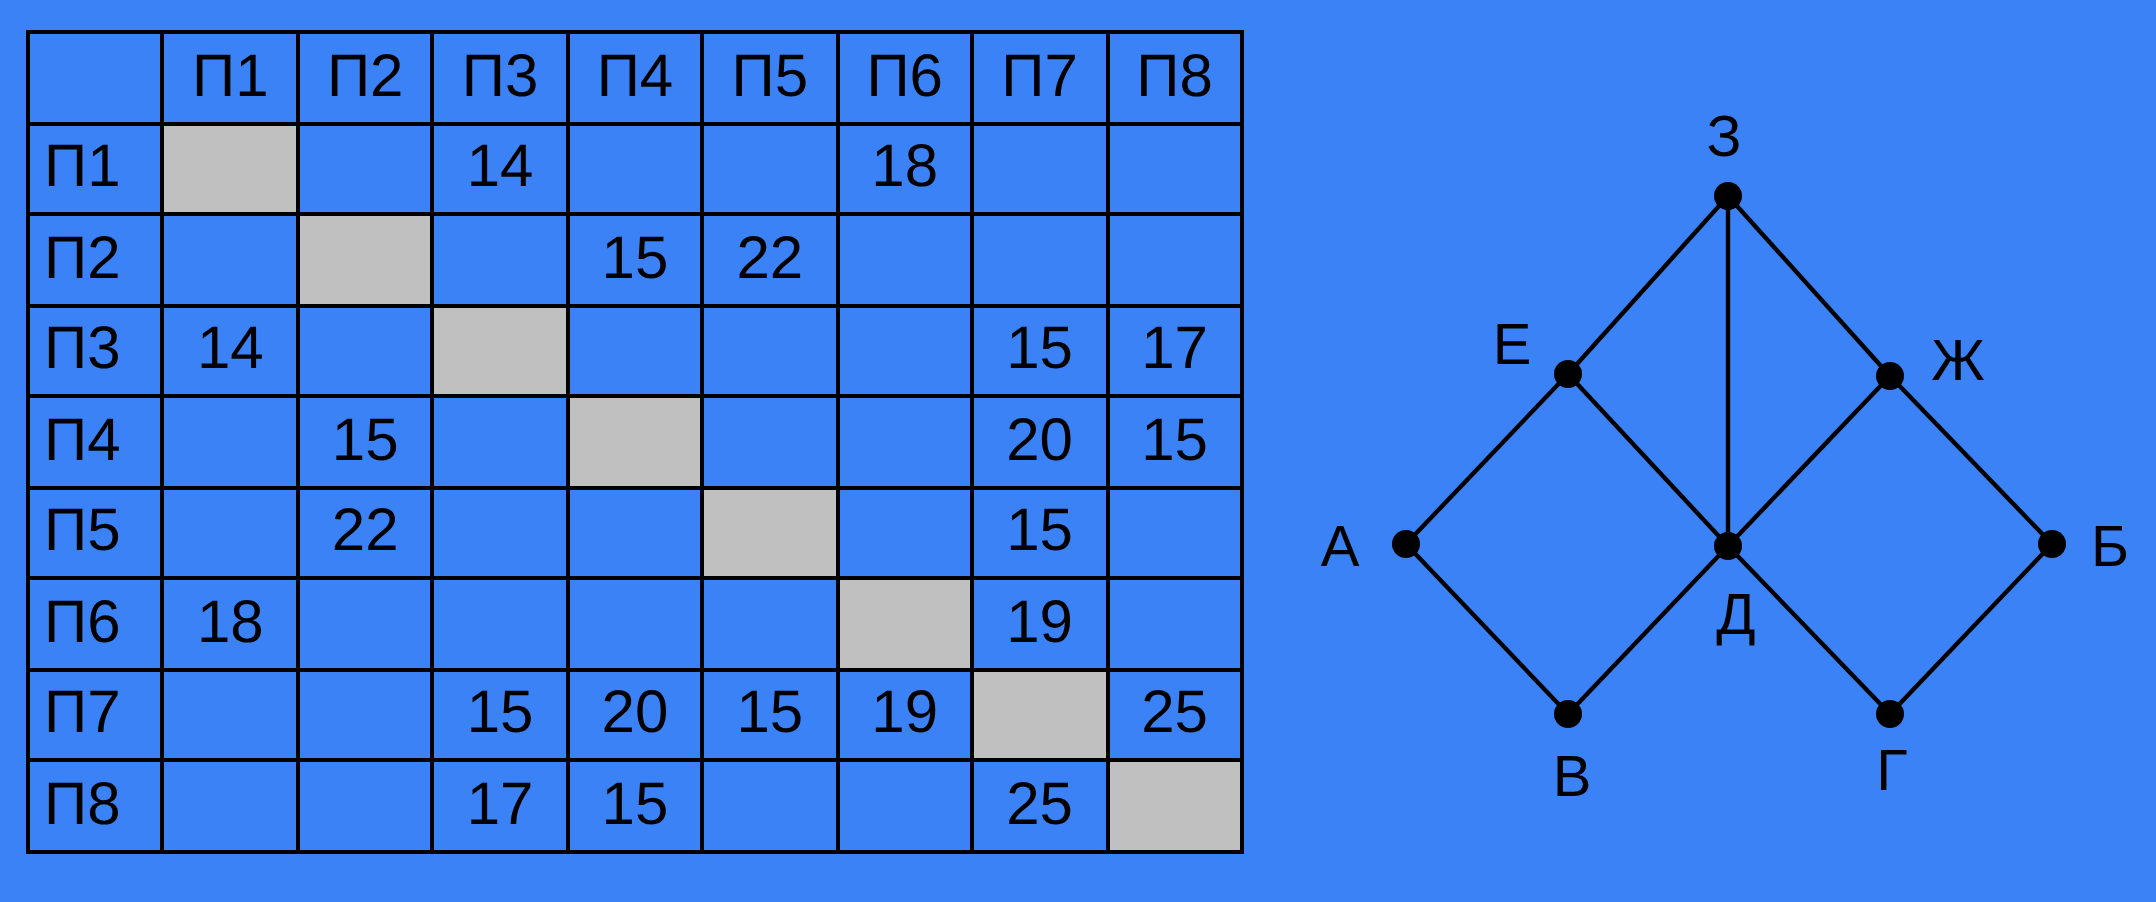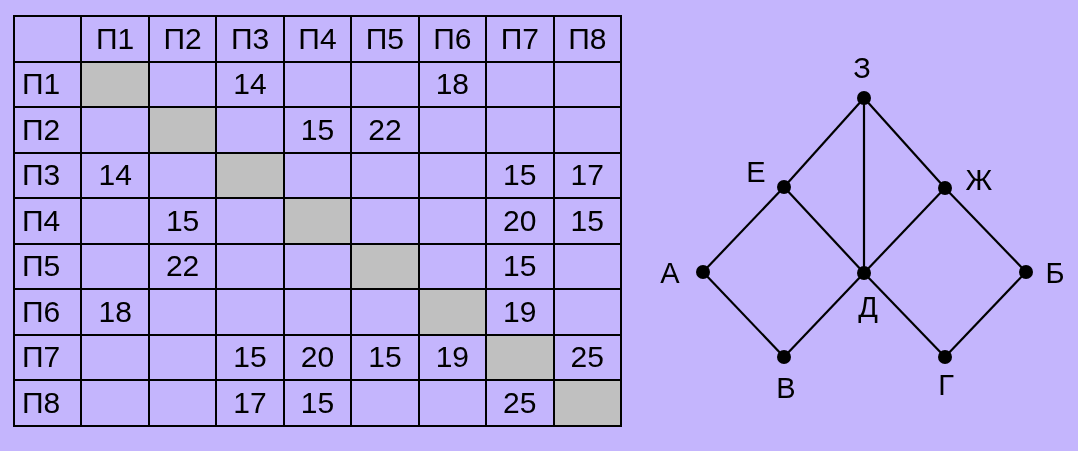--- a/index.html
+++ b/index.html
@@ -4,21 +4,21 @@
 <style>
   html, body {
     margin: 0;
     padding: 0;
     background: #ffffff;
   }
   #stage {
     position: relative;
     width: 1078px;
     height: 451px;
-    background: #c4b5fd;
+    background: #3b82f6;
     font-family: "Liberation Sans", sans-serif;
     overflow: hidden;
   }
   table.matrix {
     position: absolute;
     left: 13px;
     top: 15px;
     border-collapse: collapse;
     table-layout: fixed;
     width: 609px;

